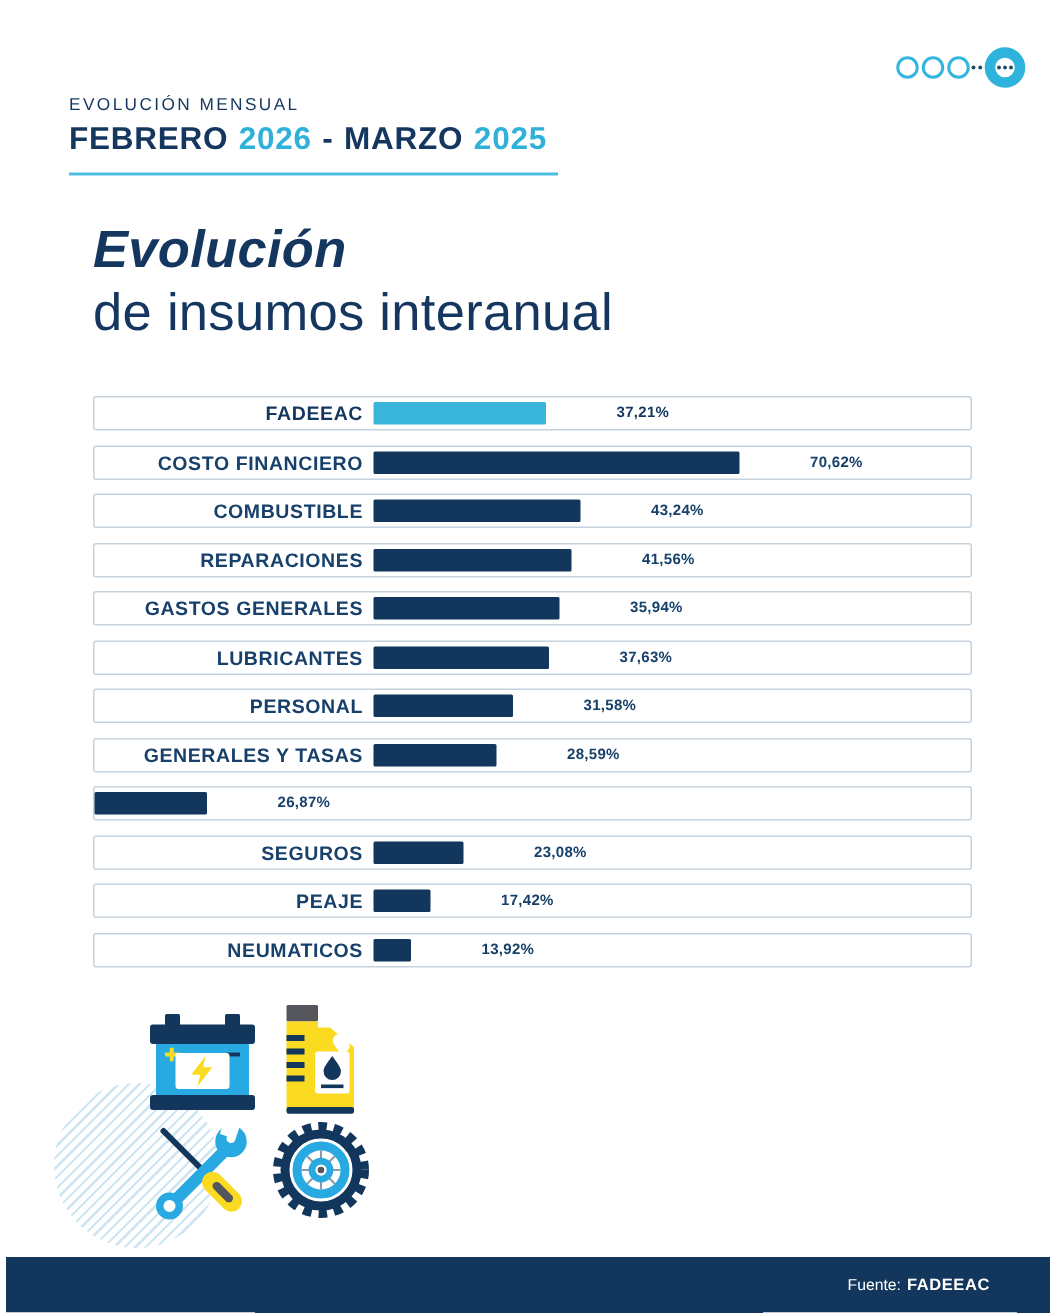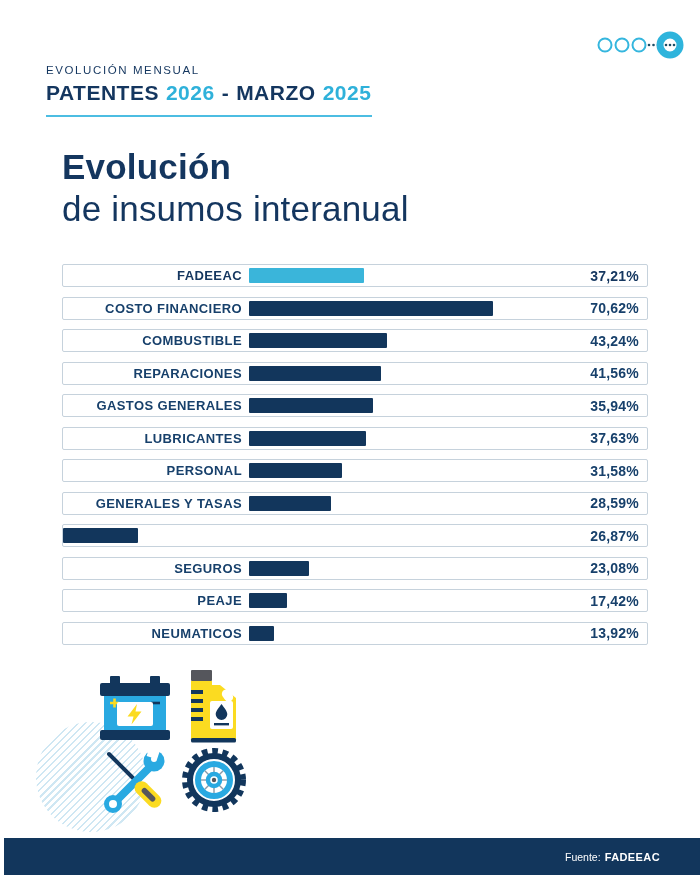--- a/index.html
+++ b/index.html
@@ -26,31 +26,31 @@
   .header{position:absolute;left:46px;top:64px;}
   .eyebrow{font-size:11.5px;font-weight:500;letter-spacing:1.6px;color:var(--text-navy);}
   .period{margin-top:5px;font-size:21px;font-weight:800;letter-spacing:.5px;color:var(--text-navy);}
   .period span{margin-right:7px;}
   .period .yr{color:var(--cyan);}
   .header-rule{width:326px;height:0;border-bottom:2px solid var(--underline);margin-top:10px;}
 
   
   .title{position:absolute;left:62px;top:146px;color:var(--text-navy);
     font-size:35px;line-height:1.2;letter-spacing:.2px;}
-  .title .t1{font-weight:800;}
+  .title .t1{font-weight:800;font-style:italic;}
   .title .t2{font-weight:400;}
 
   
   .chart{position:absolute;left:62px;top:264px;width:586px;}
   .chart-row{display:flex;align-items:center;height:23px;margin-bottom:9.5px;
     background:#fff;border:1px solid var(--row-border);border-radius:2px;}
   .row-label{width:186px;text-align:right;padding-right:7px;font-size:13px;
     font-weight:600;letter-spacing:.4px;color:#17406b;white-space:nowrap;}
   .row-bar{height:15px;background:var(--navy);border-radius:1px;flex:none;}
-  .row-value{flex:1;text-align:right;padding-right:8px;font-size:14px;
+  .row-value{flex:1;text-align:left;padding-right:8px;font-size:10px;
     font-weight:600;color:#17406b;letter-spacing:.2px;margin-left:47px;}
   .chart-row.highlight .row-label,.chart-row.highlight .row-value{font-weight:800;color:var(--text-navy);}
   .chart-row.highlight .row-bar{background:var(--bar-cyan);}
 
   
   .stripe-circle{position:absolute;left:36px;top:722px;width:110px;height:110px;border-radius:50%;
     background:repeating-linear-gradient(135deg,var(--stripe) 0 1.6px,transparent 1.6px 5px);z-index:0;}
   .icon{position:absolute;z-index:1;}
   .icon-battery{left:100px;top:676px;}
   .icon-oil{left:187px;top:670px;}
@@ -77,21 +77,21 @@
     <circle cx="62" cy="17" r="1.3" fill="#1d4e66"></circle>
     <circle cx="74" cy="17" r="10" fill="#ffffff" stroke="#2eb4dc" stroke-width="7"></circle>
     <circle cx="70" cy="17" r="1.3" fill="#1d4e66"></circle>
     <circle cx="74" cy="17" r="1.3" fill="#1d4e66"></circle>
     <circle cx="78" cy="17" r="1.3" fill="#1d4e66"></circle>
   </svg>
 
   <div class="header">
     <div class="eyebrow">EVOLUCIÓN MENSUAL</div>
     <div class="period">
-      <span>PATENTES</span><span class="yr">2026</span><span>-</span><span>MARZO</span><span class="yr">2025</span>
+      <span>FEBRERO</span><span class="yr">2026</span><span>-</span><span>MARZO</span><span class="yr">2025</span>
     </div>
     <div class="header-rule"></div>
   </div>
 
   <div class="title">
     <div class="t1">Evolución</div>
     <div class="t2">de insumos interanual</div>
   </div>
 
   <div class="chart">

